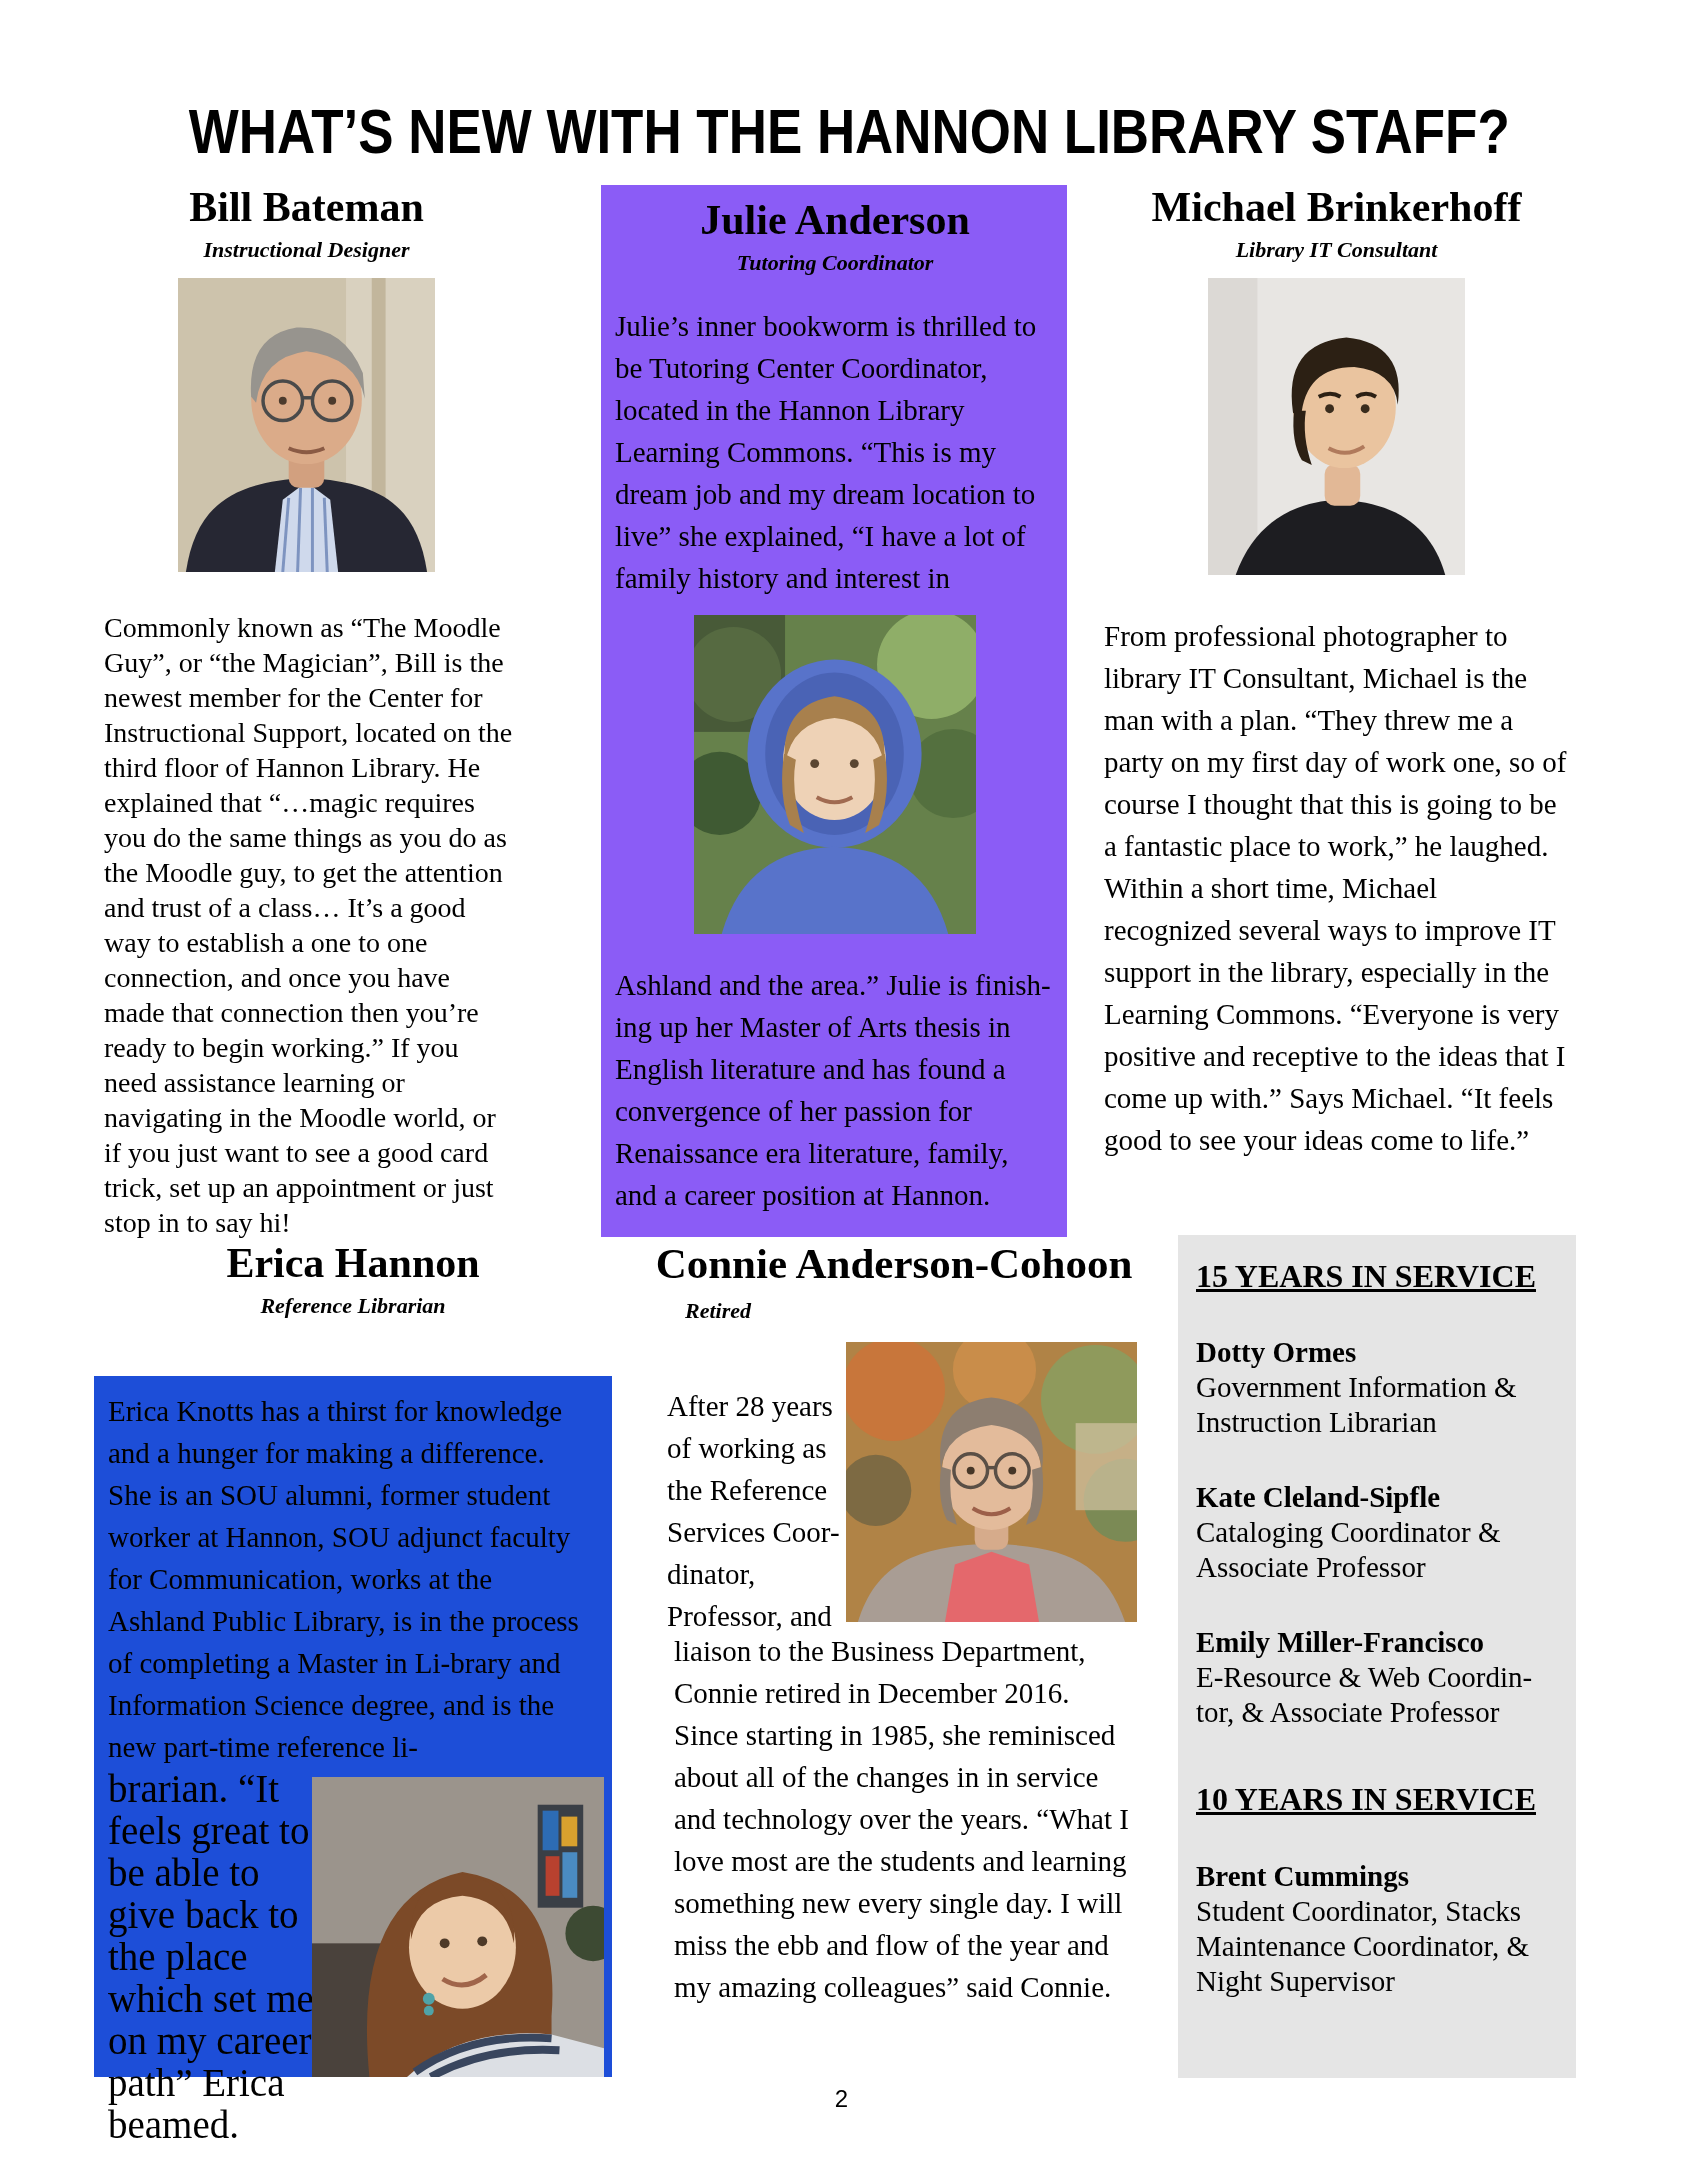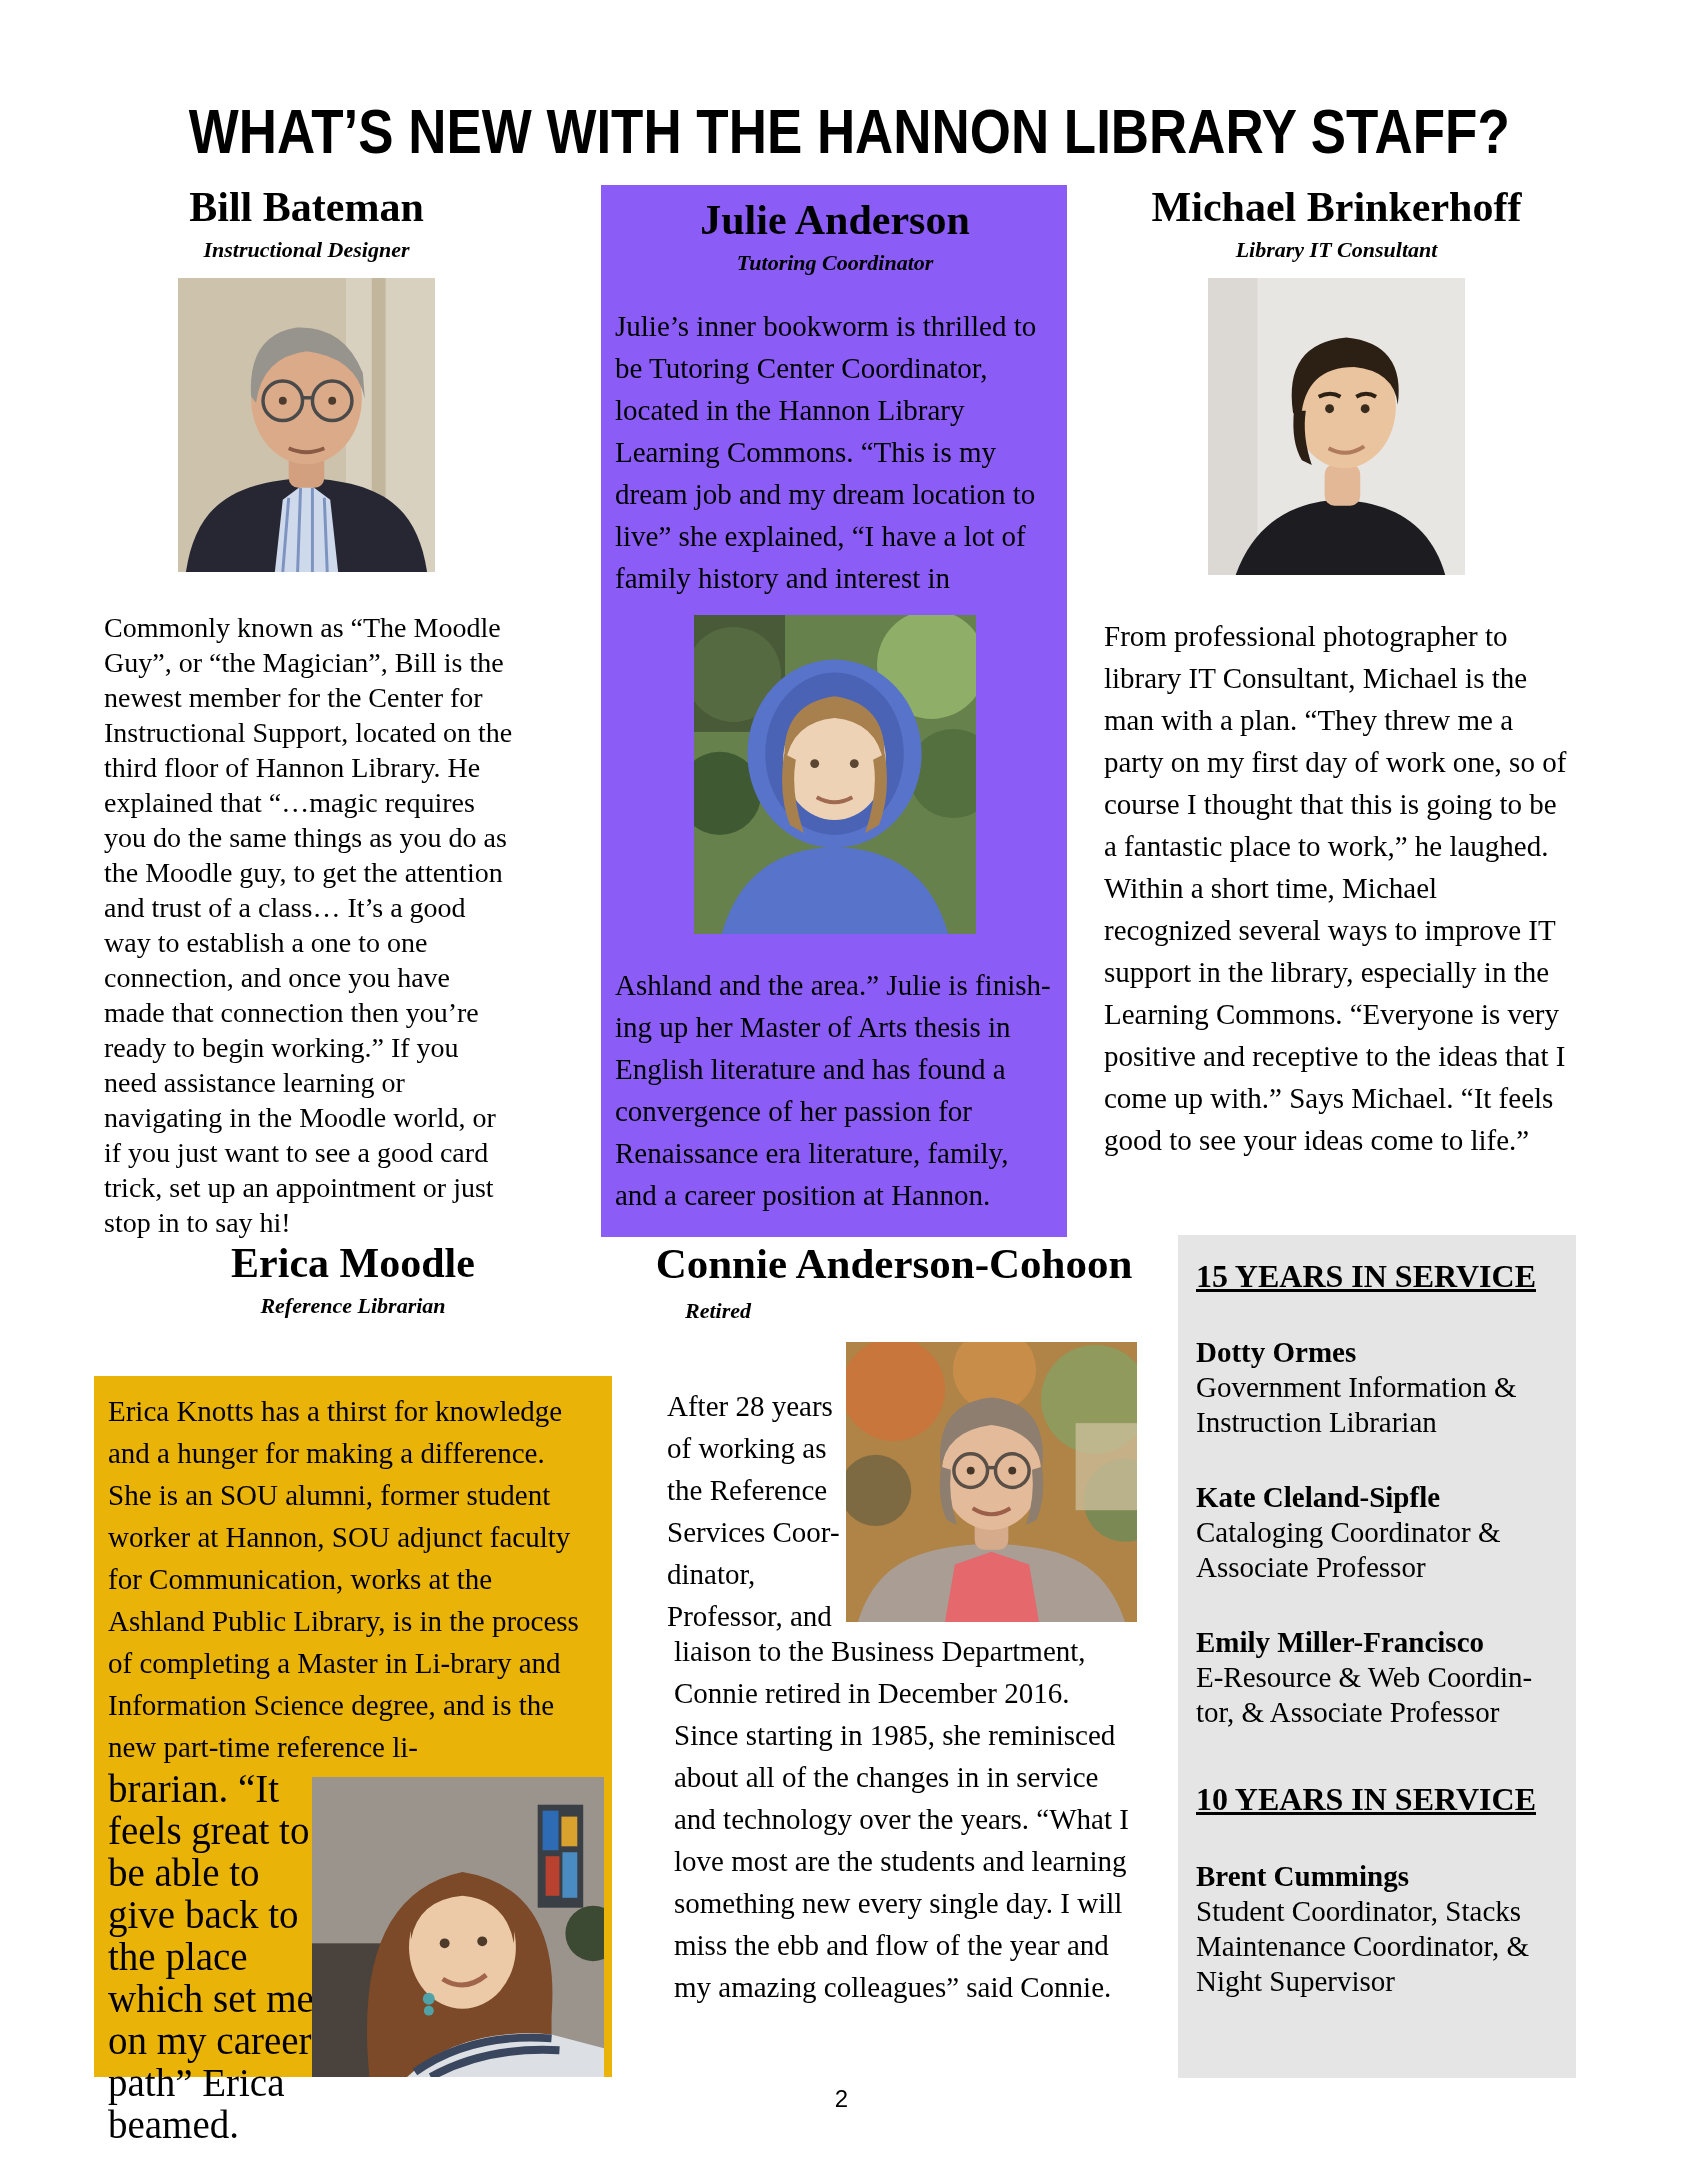--- a/index.html
+++ b/index.html
@@ -25,21 +25,21 @@
   .col-julie{position:absolute;left:601px;top:185px;width:466px;height:1052px;background:#8b5cf6;box-sizing:border-box;padding:12px 8px 0 10px;}
   .col-julie p{font-size:29px;line-height:42px;margin:30px 2px 0 4px;}
   .col-julie .photo{width:282px;height:319px;margin:16px auto 0;}
 
   .col-michael{position:absolute;left:1094px;top:184px;width:485px;}
   .col-michael .photo{width:257px;height:297px;margin:16px auto 0;}
   .col-michael p{font-size:29px;line-height:42px;width:463px;margin:40px 1px 0 10px;}
 
   
   .erica-head{position:absolute;left:94px;top:1240px;width:518px;}
-  .erica-box{position:absolute;left:94px;top:1376px;width:518px;height:701px;background:#eab308;}
+  .erica-box{position:absolute;left:94px;top:1376px;width:518px;height:701px;background:#1d4ed8;}
   .erica-box .main-text{font-size:29px;line-height:42px;width:481px;margin:14px 0 0 14px;}
   .erica-box .wrap-text{font-size:39px;line-height:42px;width:210px;margin:0 0 0 14px;}
   .erica-photo{position:absolute;right:8px;bottom:0;width:292px;height:300px;}
 
   
   .connie{position:absolute;left:624px;top:1240px;width:540px;height:822px;font-family:Liberation Serif, serif;}
   .connie h2.name{font-size:43px;}
   .connie h3.role{text-align:left;margin:12px 0 0 61px;}
   .connie-photo{position:absolute;left:222px;top:102px;width:291px;height:280px;}
   .connie-narrow{position:absolute;left:43px;top:145px;width:190px;font-size:29px;line-height:42px;}
@@ -138,21 +138,21 @@
         <path d="M150 120 q10 -6 20 0" stroke="#2c2014" stroke-width="4" fill="none"></path>
         <circle cx="123" cy="132" r="4.5" fill="#3a2c1d"></circle>
           <circle cx="159" cy="132" r="4.5" fill="#3a2c1d"></circle>
         <path d="M122 172 Q140 182 158 170" stroke="#b07a5c" stroke-width="4" fill="none"></path>
       </svg>
     </div>
     <p>From professional photographer to library IT Consultant, Michael is the man with a plan. “They threw me a party on my first day of work one, so of course I thought that this is going to be a fantastic place to work,” he laughed. Within a short time, Michael recognized several ways to improve IT support in the library, especially in the Learning Commons. “Everyone is very positive and receptive to the ideas that I come up with.” Says Michael. “It feels good to see your ideas come to life.”</p>
   </section>
 
   <div class="erica-head">
-    <h2 class="name">Erica Moodle</h2>
+    <h2 class="name">Erica Hannon</h2>
     <h3 class="role">Reference Librarian</h3>
   </div>
   <section class="erica-box">
     <p class="main-text">Erica Knotts has a thirst for knowledge and a hunger for making a difference. She is an SOU alumni, former student worker at Hannon, SOU adjunct faculty for Communication, works at the Ashland Public Library, is in the process of completing a Master in Li-brary and Information Science degree, and is the new part-time reference li-</p>
     <p class="wrap-text">brarian. “It feels great to be able to give back to the place which set me on my career path” Erica beamed.</p>
     <div class="photo erica-photo">
       <svg viewBox="0 0 295 303" preserveAspectRatio="none" aria-hidden="true">
         <rect width="295" height="303" fill="#9b948c"></rect>
         <rect y="168" width="125" height="135" fill="#4a423c"></rect>
         <rect x="228" y="28" width="46" height="104" fill="#3a3f46"></rect>

